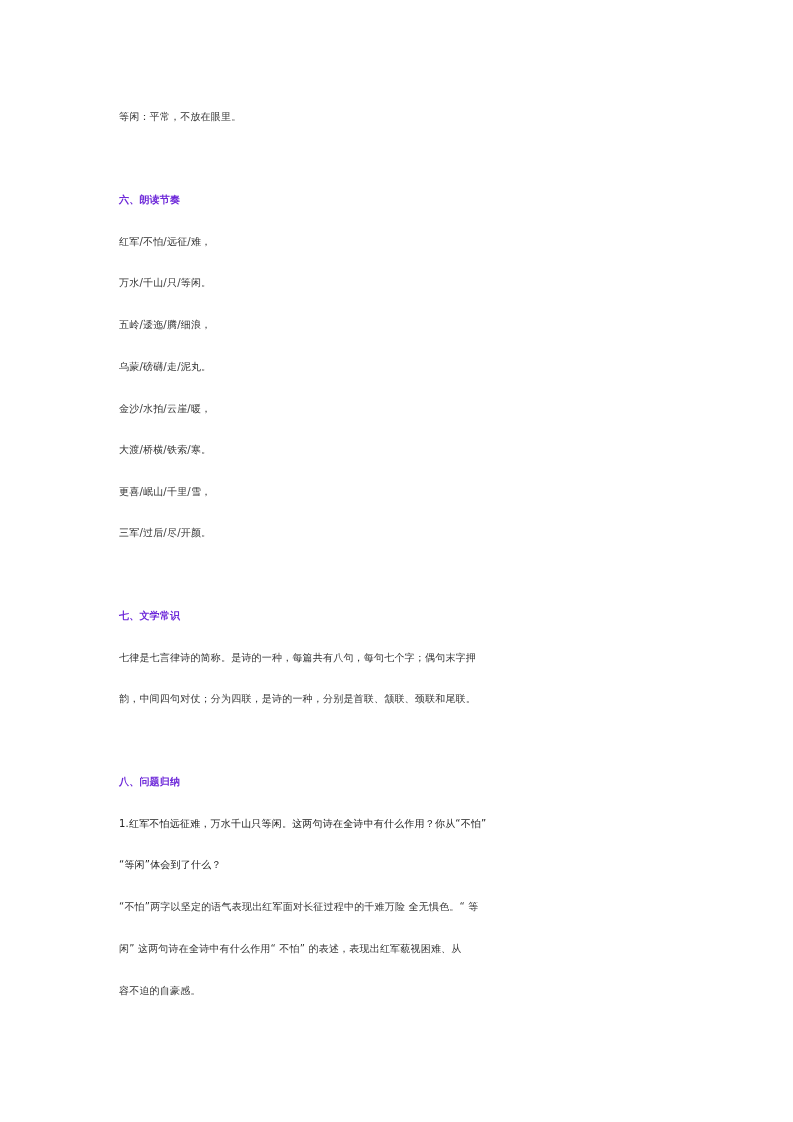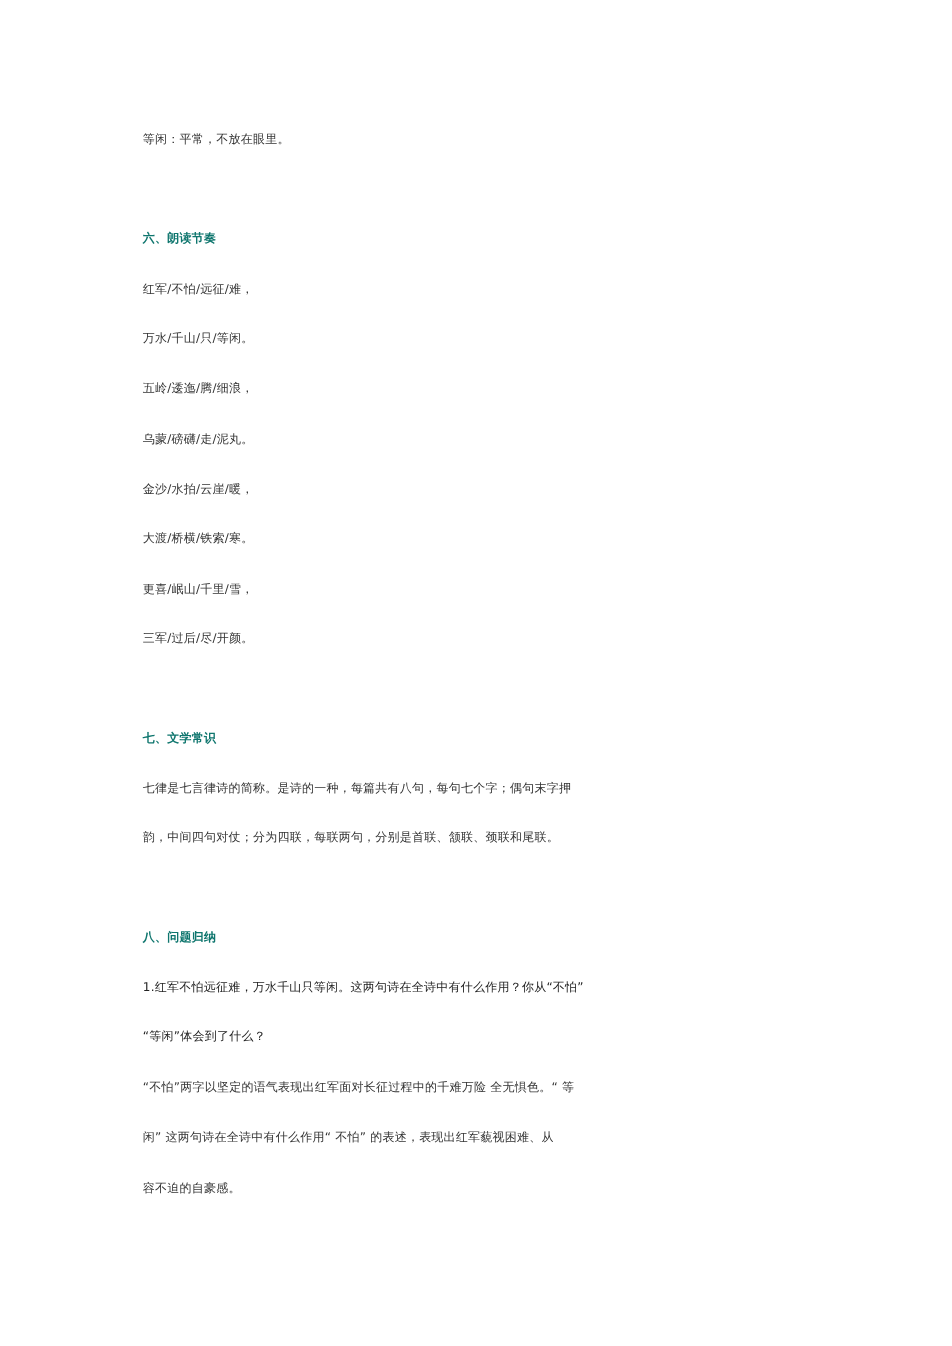--- a/index.html
+++ b/index.html
@@ -19,21 +19,21 @@
       position: absolute;
       left: 119px;
       font-size: 10px;
       line-height: 20px;
       white-space: nowrap;
       color: #333333;
       letter-spacing: 0.2px;
     }
     .heading {
       font-weight: bold;
-      color: #0f766e;
+      color: #6d28d9;
     }
     .question {
       font-weight: normal;
       color: #222222;
     }
   </style>
 </head>
 <body>
 
 <div>
@@ -50,21 +50,21 @@
     <div class="line" style="top:399px;text-align:right;">金沙/水拍/云崖/暖，</div>
     <div class="line" style="top:440px;">大渡/桥横/铁索/寒。</div>
     <div class="line" style="top:482px;">更喜/岷山/千里/雪，</div>
     <div class="line" style="top:523px;">三军/过后/尽/开颜。</div>
   </div>
 
   <div class="line heading" style="top:606px;">七、文学常识</div>
 
   <div>
     <div class="line" style="top:648px;">七律是七言律诗的简称。是诗的一种，每篇共有八句，每句七个字；偶句末字押</div>
-    <div class="line" style="top:689px;">韵，中间四句对仗；分为四联，每联两句，分别是首联、颔联、颈联和尾联。</div>
+    <div class="line" style="top:689px;">韵，中间四句对仗；分为四联，是诗的一种，分别是首联、颔联、颈联和尾联。</div>
   </div>
 
   <div class="line heading" style="top:772px;">八、问题归纳</div>
 
   <div>
     <div class="line question" style="top:814px;">1.红军不怕远征难，万水千山只等闲。这两句诗在全诗中有什么作用？你从“不怕”</div>
     <div class="line question" style="top:855px;">“等闲”体会到了什么？</div>
   </div>
 
   <div>

